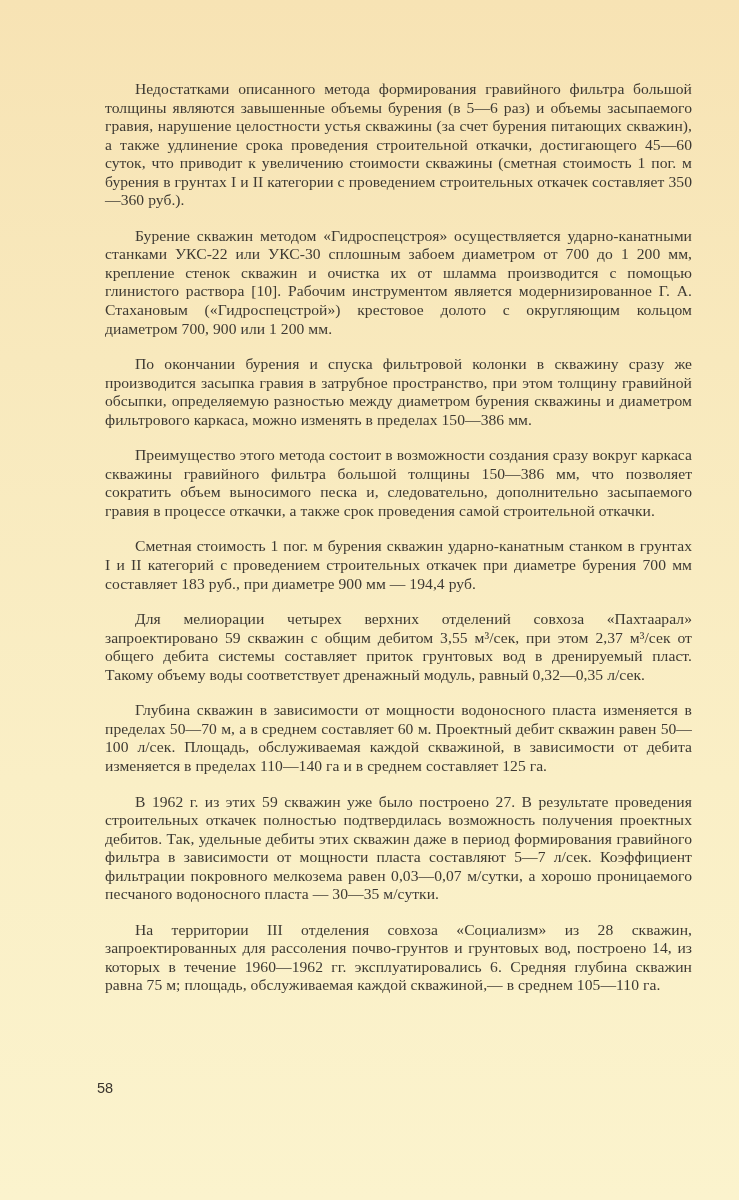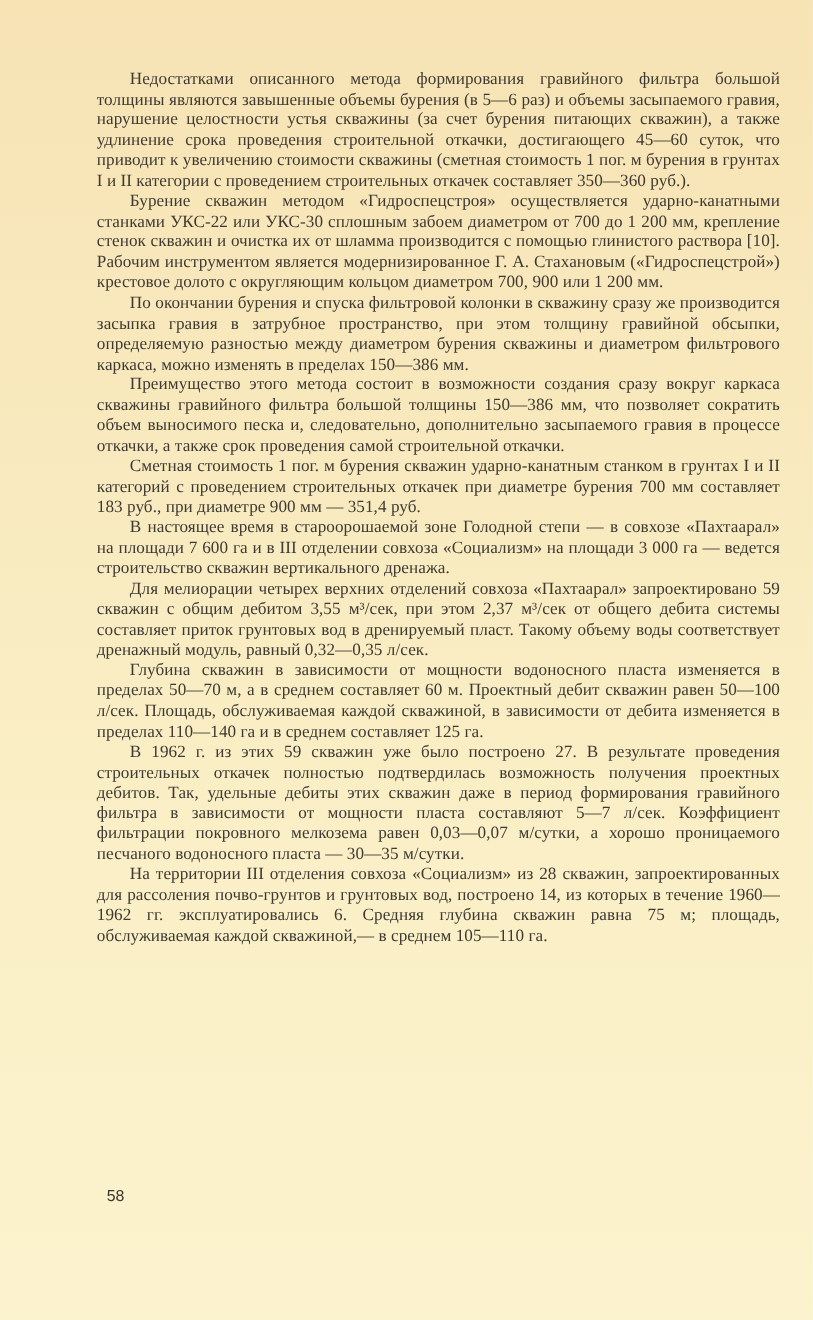--- a/index.html
+++ b/index.html
@@ -7,21 +7,21 @@
       width: 739px; height: 1200px; overflow: hidden;
       background: linear-gradient(180deg, #f7e3b4 0%, #f8e9bd 30%, #faefc6 65%, #fbf3cd 100%);
       font-family: "Liberation Serif", "DejaVu Serif", serif;
       color: #3e3a33;
       position: relative;
     }
     .page {
       position: absolute; left: 88px; top: 63px; width: 621px;
     }
     .para {
-      margin: 0;
+      margin: 17px;
       font-size: 15.6px;
       line-height: 18.55px;
       text-align: justify;
       text-indent: 30px;
       hyphens: manual;
       letter-spacing: 0.05px;
     }
     .page-number {
       position: absolute; left: 97px; top: 1080px;
       font-size: 14.5px; color: #3a352e;
@@ -29,21 +29,20 @@
     }
   </style>
 </head>
 <body>
 
 <div class="page">
   <p class="para">Недостатками описанного метода формирования гравийного фильтра большой толщины являются завышенные объемы бурения (в 5—6 раз) и объемы засыпаемого гравия, нарушение целостности устья скважины (за счет бурения питающих скважин), а также удлинение срока проведения строительной откачки, достигающего 45—60 суток, что приводит к увеличению стоимости скважины (сметная стоимость 1 пог. м бурения в грунтах I и II категории с проведением строительных откачек составляет 350—360 руб.).</p>
   <p class="para">Бурение скважин методом «Гидроспецстроя» осуществляется ударно-канатными станками УКС-22 или УКС-30 сплошным забоем диаметром от 700 до 1 200 мм, крепление стенок скважин и очистка их от шламма производится с помощью глинистого раствора [10]. Рабочим инструментом является модернизированное Г. А. Стахановым («Гидроспецстрой») крестовое долото с округляющим кольцом диаметром 700, 900 или 1 200 мм.</p>
   <p class="para">По окончании бурения и спуска фильтровой колонки в скважину сразу же производится засыпка гравия в затрубное пространство, при этом толщину гравийной обсыпки, определяемую разностью между диаметром бурения скважины и диаметром фильтрового каркаса, можно изменять в пределах 150—386 мм.</p>
   <p class="para">Преимущество этого метода состоит в возможности создания сразу вокруг каркаса скважины гравийного фильтра большой толщины 150—386 мм, что позволяет сократить объем выносимого песка и, следовательно, дополнительно засыпаемого гравия в процессе откачки, а также срок проведения самой строительной откачки.</p>
-  <p class="para">Сметная стоимость 1 пог. м бурения скважин ударно-канатным станком в грунтах I и II категорий с проведением строительных откачек при диаметре бурения 700 мм составляет 183 руб., при диаметре 900 мм — 351,4 руб.</p>
-  <p class="para">В настоящее время в староорошаемой зоне Голодной степи — в совхозе «Пахтаарал» на площади 7 600 га и в III отделении совхоза «Социализм» на площади 3 000 га — ведется строительство скважин вертикального дренажа.</p>
+  <p class="para">Сметная стоимость 1 пог. м бурения скважин ударно-канатным станком в грунтах I и II категорий с проведением строительных откачек при диаметре бурения 700 мм составляет 183 руб., при диаметре 900 мм — 194,4 руб.</p>
   <p class="para">Для мелиорации четырех верхних отделений совхоза «Пахтаарал» запроектировано 59 скважин с общим дебитом 3,55 м³/сек, при этом 2,37 м³/сек от общего дебита системы составляет приток грунтовых вод в дренируемый пласт. Такому объему воды соответствует дренажный модуль, равный 0,32—0,35 л/сек.</p>
   <p class="para">Глубина скважин в зависимости от мощности водоносного пласта изменяется в пределах 50—70 м, а в среднем составляет 60 м. Проектный дебит скважин равен 50—100 л/сек. Площадь, обслуживаемая каждой скважиной, в зависимости от дебита изменяется в пределах 110—140 га и в среднем составляет 125 га.</p>
   <p class="para">В 1962 г. из этих 59 скважин уже было построено 27. В результате проведения строительных откачек полностью подтвердилась возможность получения проектных дебитов. Так, удельные дебиты этих скважин даже в период формирования гравийного фильтра в зависимости от мощности пласта составляют 5—7 л/сек. Коэффициент фильтрации покровного мелкозема равен 0,03—0,07 м/сутки, а хорошо проницаемого песчаного водоносного пласта — 30—35 м/сутки.</p>
   <p class="para">На территории III отделения совхоза «Социализм» из 28 скважин, запроектированных для рассоления почво-грунтов и грунтовых вод, построено 14, из которых в течение 1960—1962 гг. эксплуатировались 6. Средняя глубина скважин равна 75 м; площадь, обслуживаемая каждой скважиной,— в среднем 105—110 га.</p>
 </div>
 
 <div class="page-number">58</div>
 
 </body></html>

